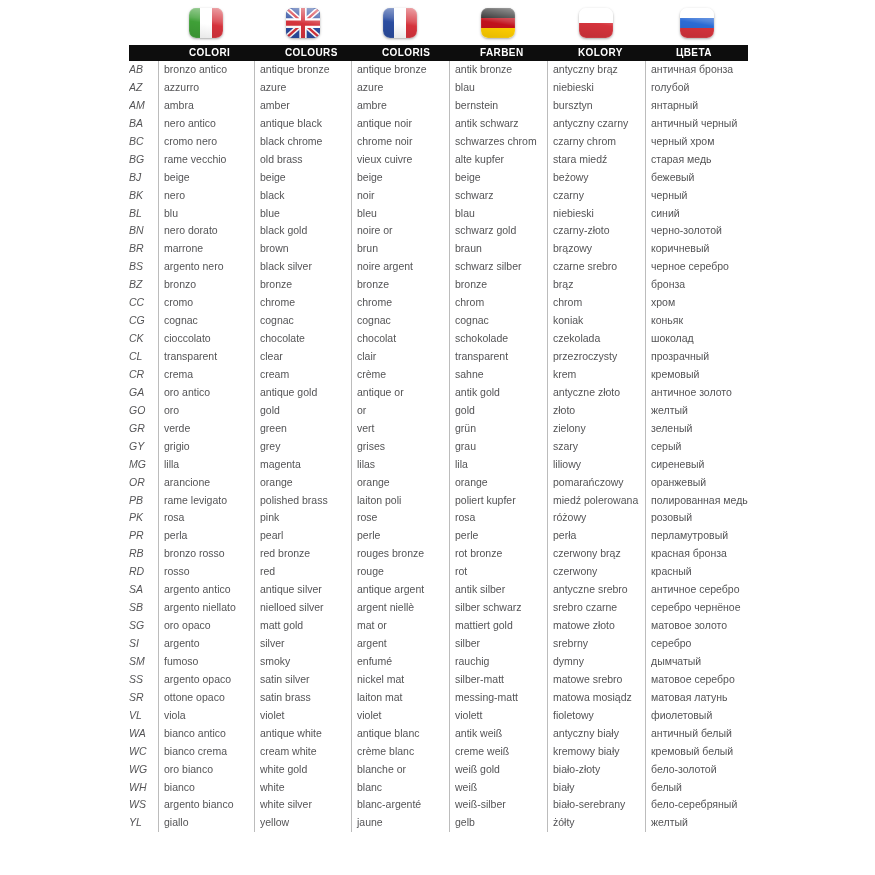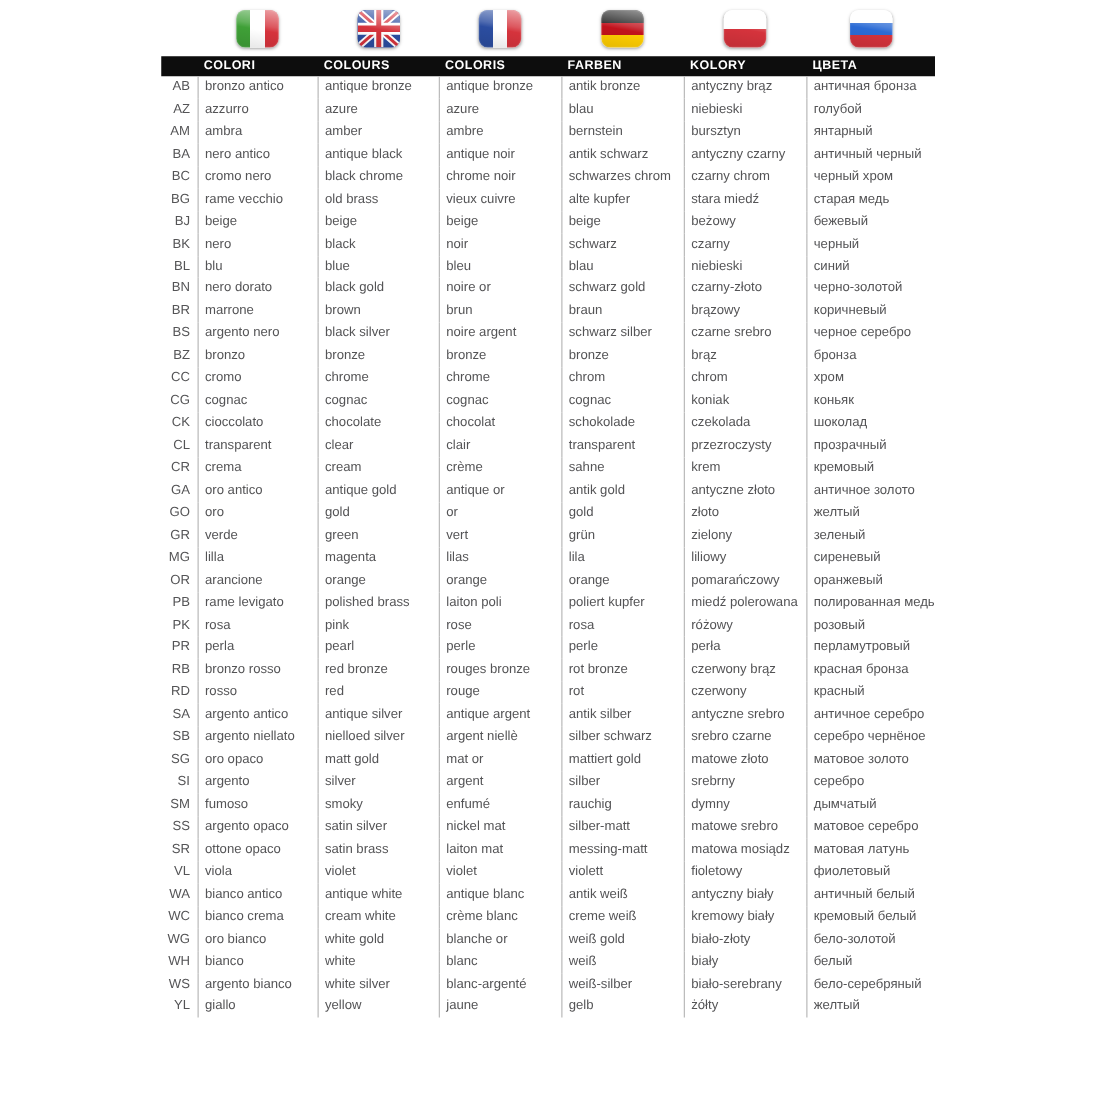--- a/index.html
+++ b/index.html
@@ -49,36 +49,37 @@
     align-items: center;
   }
   .header-cell {
     color: #ffffff;
     font-size: 10px;
     font-weight: bold;
     letter-spacing: .4px;
     padding-left: 5px;
     line-height: 16px;
     white-space: nowrap;
+    margin-left: 26px;
   }
   .table-row {
     height: 17.95px;
     align-items: center;
   }
   .cell {
     font-size: 10.5px;
     color: #545456;
     white-space: nowrap;
     overflow: hidden;
     line-height: 17.95px;
     height: 100%;
   }
   .cell-code {
-    text-align: right;
     padding-right: 6px;
+    font-style: italic;
   }
   .cell-lang {
     border-left: 1px solid #bcbcbc;
     padding-left: 5px;
   }
 </style>
 </head>
 <body>
 
 <div class="table-wrap">
@@ -304,20 +305,29 @@
       <div class="grid table-row">
         <div class="cell cell-code">GR</div>
         <div class="cell cell-lang">verde</div>
         <div class="cell cell-lang">green</div>
         <div class="cell cell-lang">vert</div>
         <div class="cell cell-lang">grün</div>
         <div class="cell cell-lang">zielony</div>
         <div class="cell cell-lang">зеленый</div>
       </div>
       <div class="grid table-row">
+        <div class="cell cell-code">GY</div>
+        <div class="cell cell-lang">grigio</div>
+        <div class="cell cell-lang">grey</div>
+        <div class="cell cell-lang">grises</div>
+        <div class="cell cell-lang">grau</div>
+        <div class="cell cell-lang">szary</div>
+        <div class="cell cell-lang">серый</div>
+      </div>
+      <div class="grid table-row">
         <div class="cell cell-code">MG</div>
         <div class="cell cell-lang">lilla</div>
         <div class="cell cell-lang">magenta</div>
         <div class="cell cell-lang">lilas</div>
         <div class="cell cell-lang">lila</div>
         <div class="cell cell-lang">liliowy</div>
         <div class="cell cell-lang">сиреневый</div>
       </div>
       <div class="grid table-row">
         <div class="cell cell-code">OR</div>

